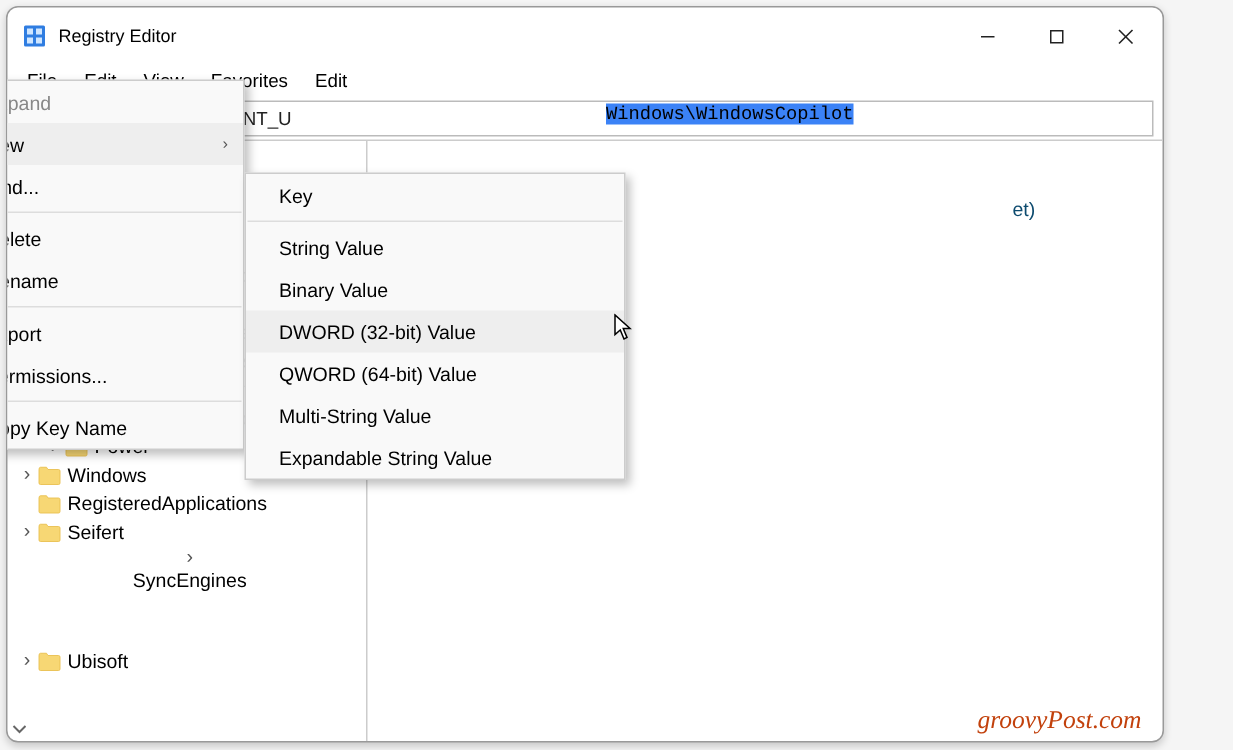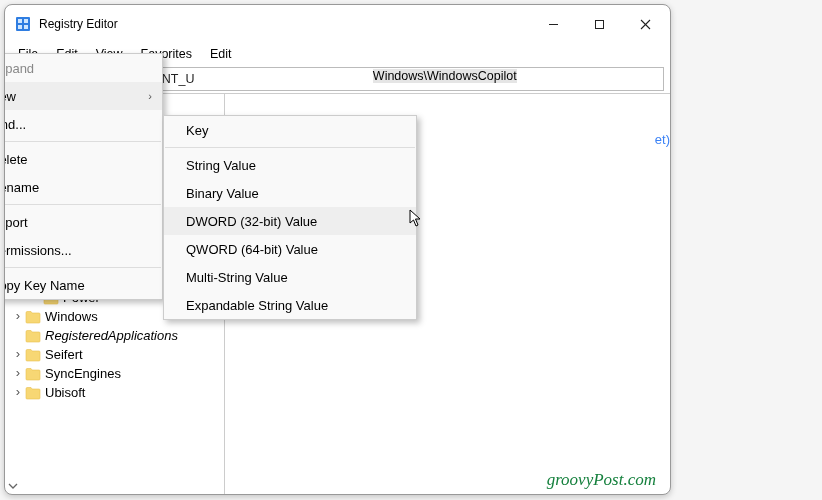--- a/index.html
+++ b/index.html
@@ -1,45 +1,45 @@
 <!DOCTYPE html>
 <html><head>
 <meta charset="utf-8">
 <style>
   * { box-sizing: border-box; margin: 0; padding: 0; font-family: "Segoe UI", Arial, sans-serif; }
   body { width: 822px; height: 500px; overflow: hidden; background: #f5f5f5; }
-  .window { width: 667px; height: 491px; margin: 4px 0 0 4px; background: #fff; border: 1px solid #999; border-radius: 8px; box-shadow: 0 2px 6px rgba(0,0,0,.2); position: relative; display: flex; flex-direction: column; overflow: hidden; }
+  .window { width: 772px; height: 491px; margin: 4px 0 0 4px; background: #fff; border: 1px solid #999; border-radius: 8px; box-shadow: 0 2px 6px rgba(0,0,0,.2); position: relative; display: flex; flex-direction: column; overflow: hidden; }
   .titlebar { height: 38px; display: flex; align-items: center; padding: 0 2px 0 10px; }
   .title-icon { width: 16px; height: 16px; margin-right: 8px; }
   .title-text { font-size: 12px; flex: 1; color: #000; }
   .win-controls { display: flex; height: 100%; }
   .win-btn { width: 46px; display: flex; align-items: center; justify-content: center; }
   .win-btn svg { stroke: #222; stroke-width: 1; fill: none; }
   .win-btn.close svg { stroke-width: 1.1; }
   .menubar { height: 22px; display: flex; align-items: center; padding: 0 4px; font-size: 12.5px; }
   .menubar span { padding: 2px 9px; }
   .addr { height: 24px; border: 1px solid #bbb; margin: 2px 6px; padding: 2px 6px; font-size: 12.5px; color: #222; white-space: nowrap; display:flex; align-items:center;}
   .split { flex: 1; display: flex; border-top: 1px solid #ccc; position: relative; }
   .tree { width: 240px; border-right: 1px solid #ccc; padding: 4px 2px; overflow: hidden; font-size: 13px; }
   .node { display: flex; align-items: center; height: 19px; white-space: nowrap; }
   .arrow { width: 14px; display:flex; justify-content:center; color:#555; font-size:10px; transform: translateY(-1px);}
   .arrow.open::before { content:"⌄"; font-size:12px; }
   .arrow.closed::before { content:"›"; font-size:13px; }
   .arrow.none::before { content:""; }
   .folder-icon { width:16px; height:14px; margin-right:4px; }
   .sel { background:#cde8ff; }
-  .right-note { font-size:13px; color:#3b82f6; padding:20px 0 0 360px; }
+  .right-note { font-size:13px; color:#0c4a6e; padding:20px 0 0 360px; }
   .ctx { position:absolute; background:#f9f9f9; border:1px solid #ccc; box-shadow:3px 3px 6px rgba(0,0,0,.25); font-size:13px; z-index:10; }
   .ctx .item { height:28px; display:flex; align-items:center; padding:0 30px 0 22px; white-space:nowrap; position:relative; }
   .ctx .item.disabled { color:#888; }
   .ctx .item.hover { background:#eee; }
   .ctx .sep { height:1px; background:#ddd; margin:3px 1px; }
   .ctx .sub-arrow { position:absolute; right:10px; font-size:11px; color:#555; }
   .cursor { position:absolute; width:16px; height:20px; z-index:20; pointer-events:none; }
-  .watermark { position:absolute; right:14px; bottom:4px; font-size:17px; color:#15803d; font-style:italic; font-family: Georgia, serif; }
+  .watermark { position:absolute; right:14px; bottom:4px; font-size:17px; color:#c2410c; font-style:italic; font-family: Georgia, serif; }
   .scroll-indicator { position:absolute; bottom:2px; left:2px; width:12px; height:12px; }
 </style>
 </head>
 <body>
 
 <div class="window">
 
   <div class="titlebar">
     <svg class="title-icon" viewBox="0 0 16 16">
       <rect x="1" y="1" width="14" height="14" fill="#2f7de1" rx="1"></rect>
@@ -161,52 +161,52 @@
           </svg>
           <span>Power</span>
         </div>
         <div class="node" style="padding-left: 4px;">
           <span class="arrow closed"></span>
           <svg class="folder-icon" viewBox="0 0 16 14">
             <path d="M1 3 L1 12 Q1 13 2 13 L14 13 Q15 13 15 12 L15 4 Q15 3 14 3 L7 3 L6 1.5 L2 1.5 Q1 1.5 1 3 Z" fill="#f7d774" stroke="#e9bf4f" stroke-width=".6"></path>
           </svg>
           <span>Windows</span>
         </div>
-        <div class="node" style="padding-left: 4px; font-style: italic;">
+        <div class="node" style="padding-left: 4px;">
           <span class="arrow none"></span>
           <svg class="folder-icon" viewBox="0 0 16 14">
             <path d="M1 3 L1 12 Q1 13 2 13 L14 13 Q15 13 15 12 L15 4 Q15 3 14 3 L7 3 L6 1.5 L2 1.5 Q1 1.5 1 3 Z" fill="#f7d774" stroke="#e9bf4f" stroke-width=".6"></path>
           </svg>
           <span>RegisteredApplications</span>
         </div>
         <div class="node" style="padding-left: 4px;">
           <span class="arrow closed"></span>
           <svg class="folder-icon" viewBox="0 0 16 14">
             <path d="M1 3 L1 12 Q1 13 2 13 L14 13 Q15 13 15 12 L15 4 Q15 3 14 3 L7 3 L6 1.5 L2 1.5 Q1 1.5 1 3 Z" fill="#f7d774" stroke="#e9bf4f" stroke-width=".6"></path>
           </svg>
           <span>Seifert</span>
         </div>
-        <div class="node" style="padding-left: 4px;">
+        <div class="node" style="padding-left: 4px; flex-direction: column;">
           <span class="arrow closed"></span>
           <svg class="folder-icon" viewBox="0 0 16 14">
             <path d="M1 3 L1 12 Q1 13 2 13 L14 13 Q15 13 15 12 L15 4 Q15 3 14 3 L7 3 L6 1.5 L2 1.5 Q1 1.5 1 3 Z" fill="#f7d774" stroke="#e9bf4f" stroke-width=".6"></path>
           </svg>
           <span>SyncEngines</span>
         </div>
-        <div class="node" style="padding-left: 4px;">
+        <div class="node" style="padding-left: 4px; margin-top: 48px;">
           <span class="arrow closed"></span>
           <svg class="folder-icon" viewBox="0 0 16 14">
             <path d="M1 3 L1 12 Q1 13 2 13 L14 13 Q15 13 15 12 L15 4 Q15 3 14 3 L7 3 L6 1.5 L2 1.5 Q1 1.5 1 3 Z" fill="#f7d774" stroke="#e9bf4f" stroke-width=".6"></path>
           </svg>
           <span>Ubisoft</span>
         </div>
       </div>
 
     <div style="flex:1; position:relative;">
-      <div class="addr-frag" style="position:absolute; top:-25px; left:148px; font-size:12.5px; background:#e5e5e5;">Windows\WindowsCopilot</div>
+      <div class="addr-frag" style="position:absolute; top:-25px; left:159px; font-size:12.5px; background:#3b82f6;font-family:Liberation Mono, monospace;">Windows\WindowsCopilot</div>
       <div class="right-note" style="padding:38px 0 0 430px">et)</div>
     </div>
 
     <div class="ctx" id="ctx1" style="left:-38px; top:-41px; width:196px;">
         <div class="item disabled">
           <span>Expand</span>
         </div>
         <div class="item hover">
           <span>New</span>
           <span class="sub-arrow">›</span>

